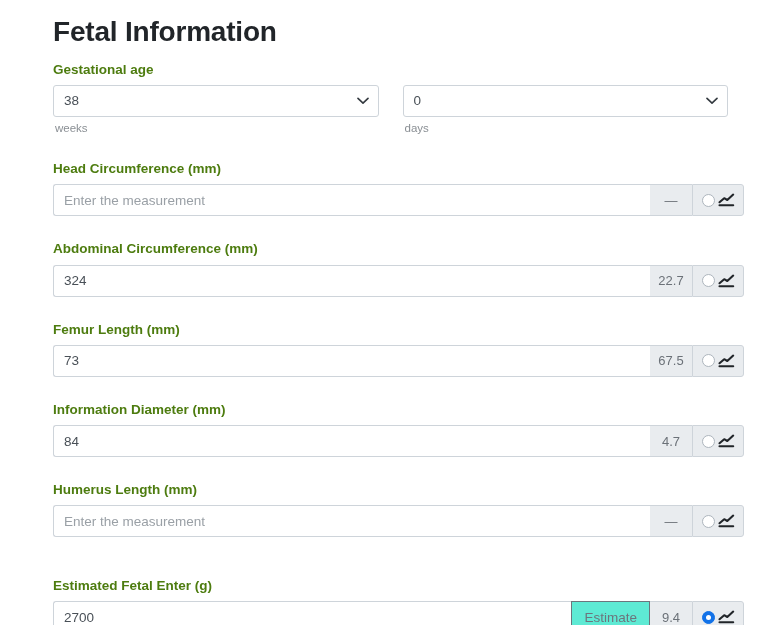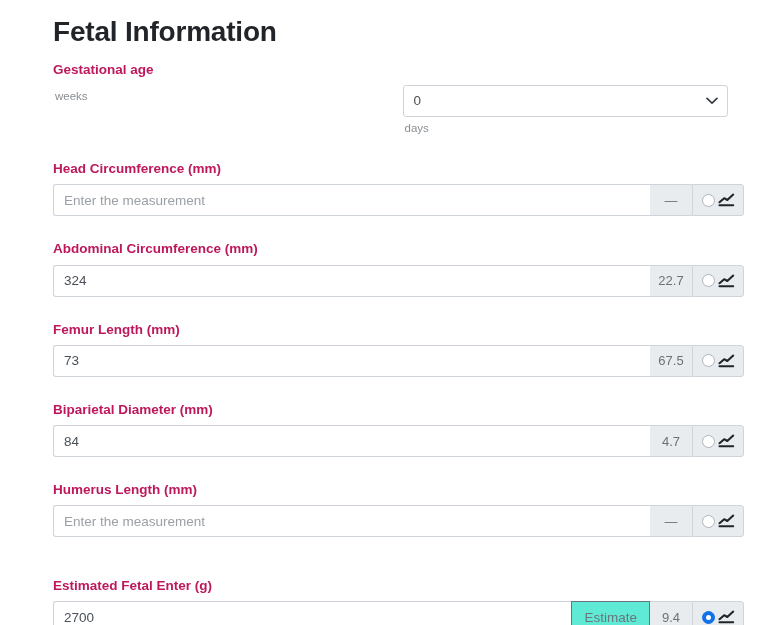--- a/index.html
+++ b/index.html
@@ -26,21 +26,21 @@
     font-size: 28px;
     font-weight: 600;
     color: #212529;
     letter-spacing: -0.2px;
     margin: 0 0 12px 0;
     line-height: 1.25;
   }
   .field-label {
     font-size: 13.5px;
     font-weight: 700;
-    color: #be185d;
+    color: #4d7c0f;
     margin: 0 0 6px 0;
     line-height: 1.35;
   }
   .ga-row {
     display: flex;
     gap: 24px;
     margin-bottom: 0;
   }
   .ga-col { flex: 1 1 0; min-width: 0; }
   .select-wrap { position: relative; }
@@ -179,20 +179,30 @@
 <div class="page">
   <div class="inner">
 
     <h1 class="page-title">Fetal Information</h1>
 
     <div>
       <div class="field-label">Gestational age</div>
       <div class="ga-row">
 
         <div class="ga-col">
+          <div class="select-wrap">
+            <select class="ctl">
+              <option>38</option>
+            </select>
+            <span class="chev">
+              <svg width="12" height="8" viewBox="0 0 12 8">
+                  <path d="M1 1.4L6 6.2L11 1.4" stroke="#343a40" stroke-width="1.6" fill="none" stroke-linecap="round" stroke-linejoin="round"></path>
+                </svg>
+            </span>
+          </div>
           <div class="sub-label">weeks</div>
         </div>
 
         <div class="ga-col">
           <div class="select-wrap">
             <select class="ctl">
               <option>0</option>
             </select>
             <span class="chev">
               <svg width="12" height="8" viewBox="0 0 12 8">
@@ -252,21 +262,21 @@
           <svg class="chart-glyph" width="17" height="14" viewBox="0 0 17 14">
             <path d="M1.5 9.2L6.2 5.2L9.3 7.0L15.2 1.6" stroke="#212529" stroke-width="2.1" fill="none" stroke-linecap="round" stroke-linejoin="round"></path>
             <path d="M1.5 12.2H15.2" stroke="#212529" stroke-width="2.1" fill="none" stroke-linecap="round"></path>
           </svg>
         </span>
       </div>
     </div>
   </div>
 
   <div class="meas-block">
-    <div class="field-label">Biparietal Diameter (mm)</div>
+    <div class="field-label">Information Diameter (mm)</div>
     <div class="meas-row">
       <input class="meas-input" type="text" value="84" style="">
       <div class="pct-box">4.7</div>
       <div class="chart-toggle">
         <span class="radio-dot"></span>
         <span>
           <svg class="chart-glyph" width="17" height="14" viewBox="0 0 17 14">
             <path d="M1.5 9.2L6.2 5.2L9.3 7.0L15.2 1.6" stroke="#212529" stroke-width="2.1" fill="none" stroke-linecap="round" stroke-linejoin="round"></path>
             <path d="M1.5 12.2H15.2" stroke="#212529" stroke-width="2.1" fill="none" stroke-linecap="round"></path>
           </svg>

